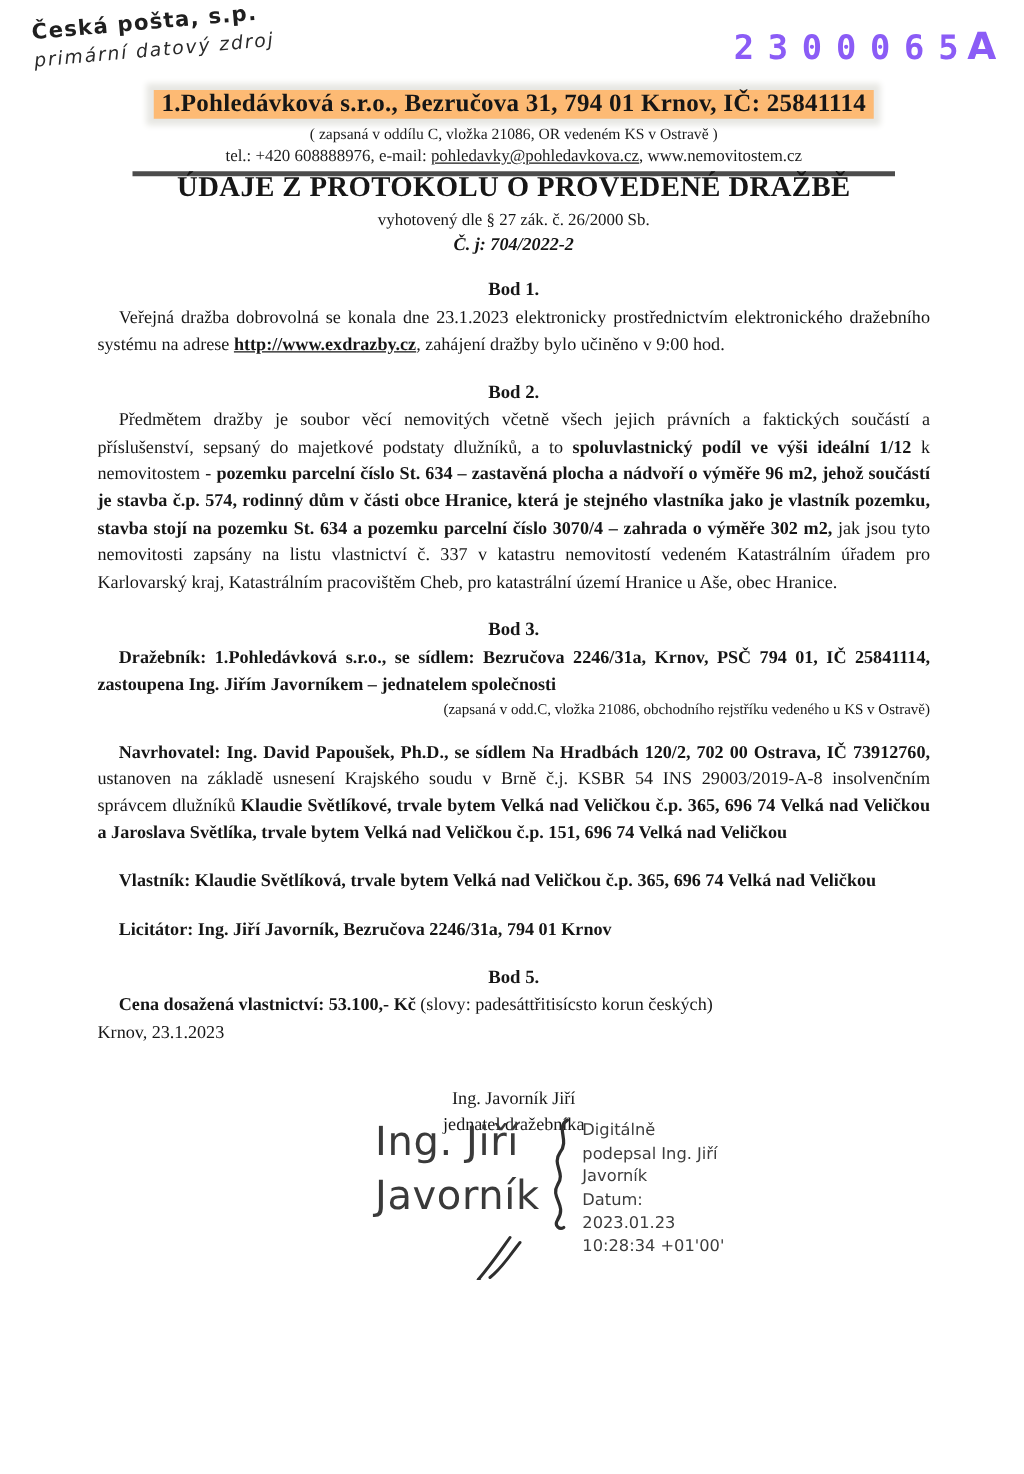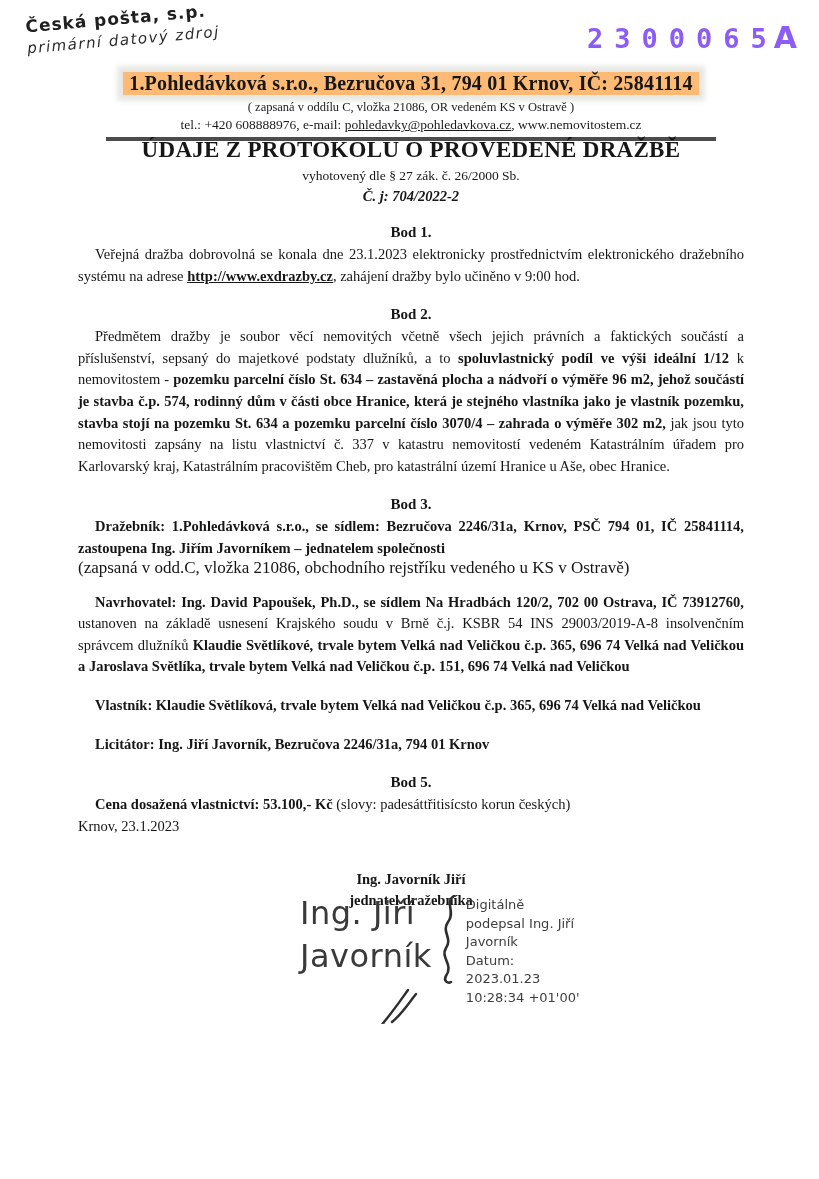--- a/index.html
+++ b/index.html
@@ -39,25 +39,25 @@
     position:absolute;left:78px;top:136px;width:666px;
     font-size:14.5px;line-height:21.6px;text-align:justify;
   }
   .title{font-size:23px;font-weight:bold;text-align:center;letter-spacing:.3px;line-height:27px;}
   .subtitle{font-size:13.5px;font-weight:normal;text-align:center;margin-top:5px;line-height:16px;}
   .refno{font-size:14.5px;font-weight:bold;font-style:italic;text-align:center;margin-top:3px;line-height:18px;}
   .heading{font-weight:bold;font-size:15px;text-align:center;margin-top:17px;margin-bottom:2px;line-height:20px;}
   .doc p{margin:0;}
   .doc p.indent{text-indent:17px;}
   .doc p.gap{margin-top:17px;}
-  .doc p.small{font-size:17px;line-height:15px;text-align:left;}
+  .doc p.small{font-size:12px;line-height:15px;text-align:right;}
   .doc b{font-weight:bold;}
   .doc .u{text-decoration:underline;}
   .placedate{margin-top:52px;text-align:left;}
-  .signerblock{margin-top:32px;text-align:center;line-height:21px;font-weight:bold;}
+  .signerblock{margin-top:32px;text-align:center;line-height:21px;}
   
   .digital-sig{
     position:absolute;left:300px;top:892px;display:flex;align-items:flex-start;
     font-family:"DejaVu Sans",sans-serif;color:#3a3a3a;
   }
   .sig-big{font-size:32px;line-height:43px;white-space:nowrap;letter-spacing:.5px;}
   .sig-brace{margin:2px 4px 0 6px;flex:none;}
   .sig-small{font-size:13px;line-height:18.5px;margin-top:4px;white-space:nowrap;color:#3d3d3d;}
   .sig-flourish{position:absolute;left:78px;top:96px;}
 </style>

